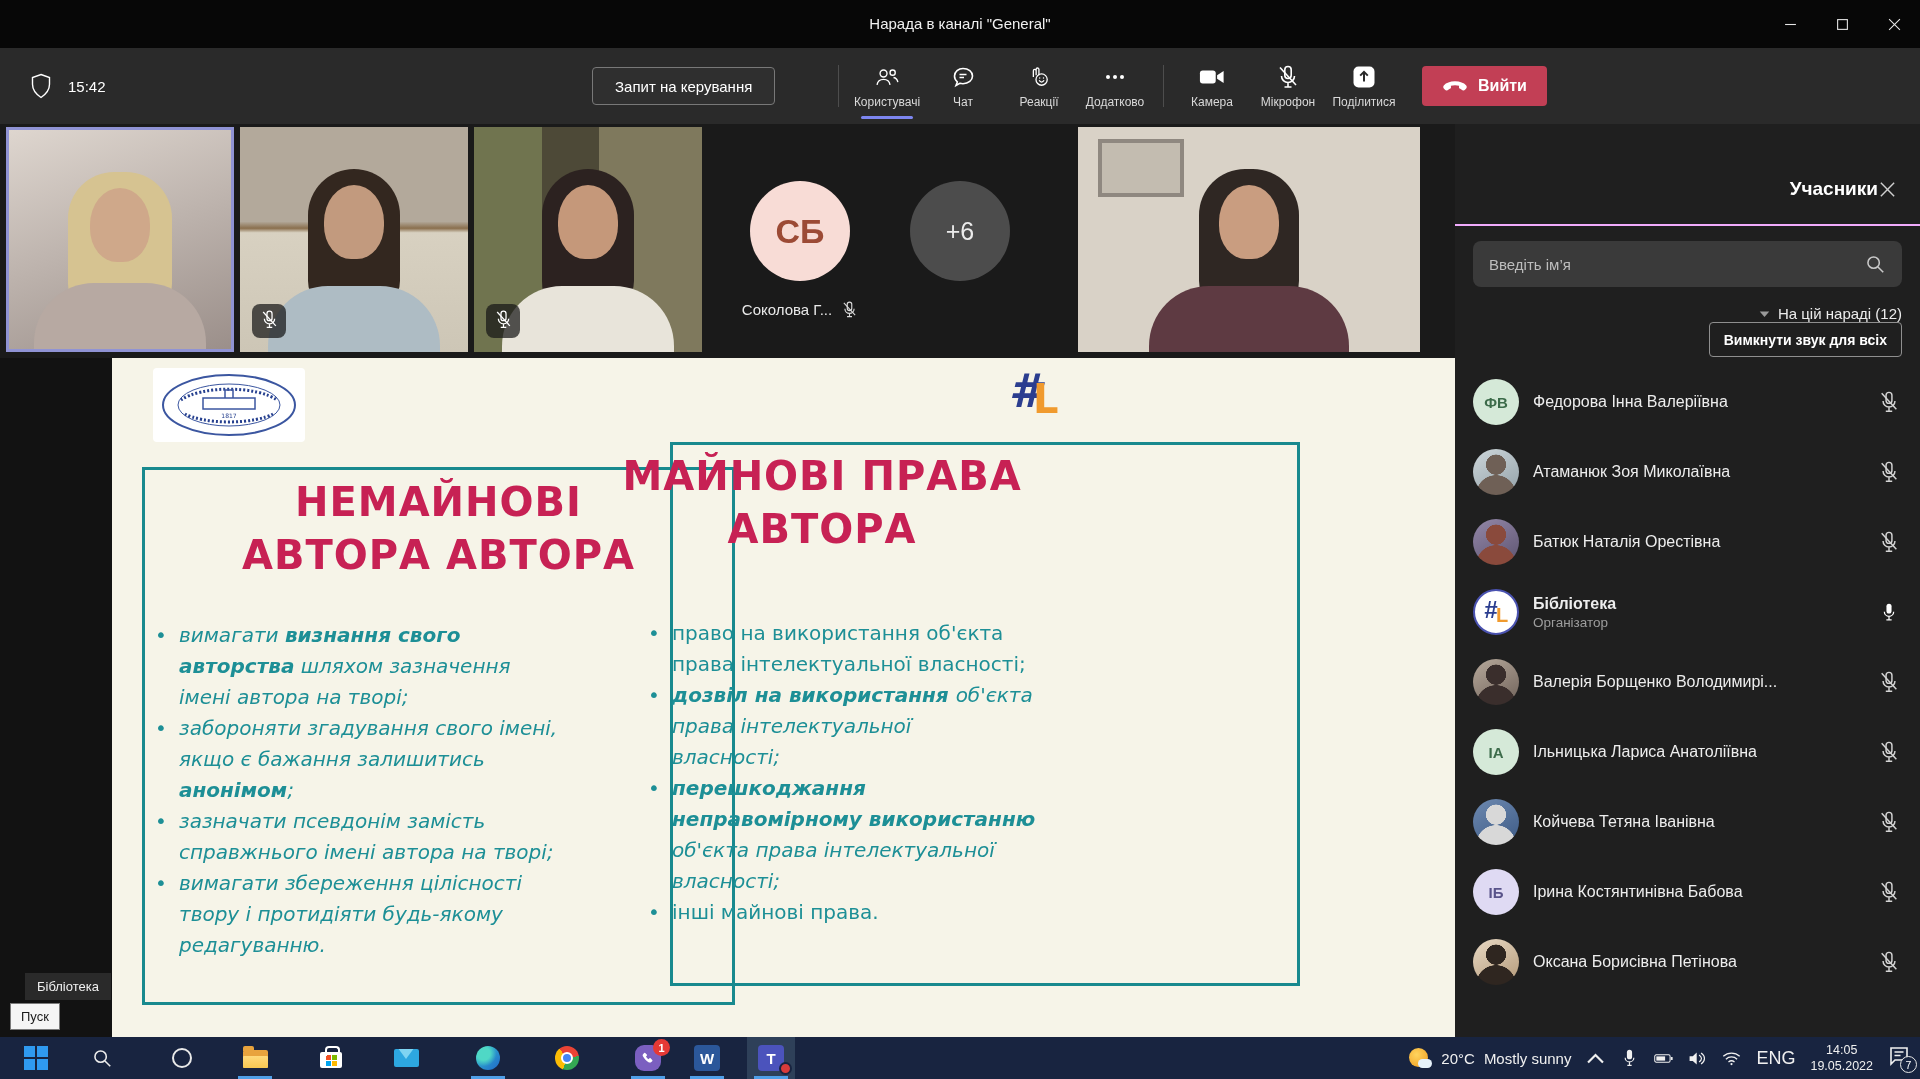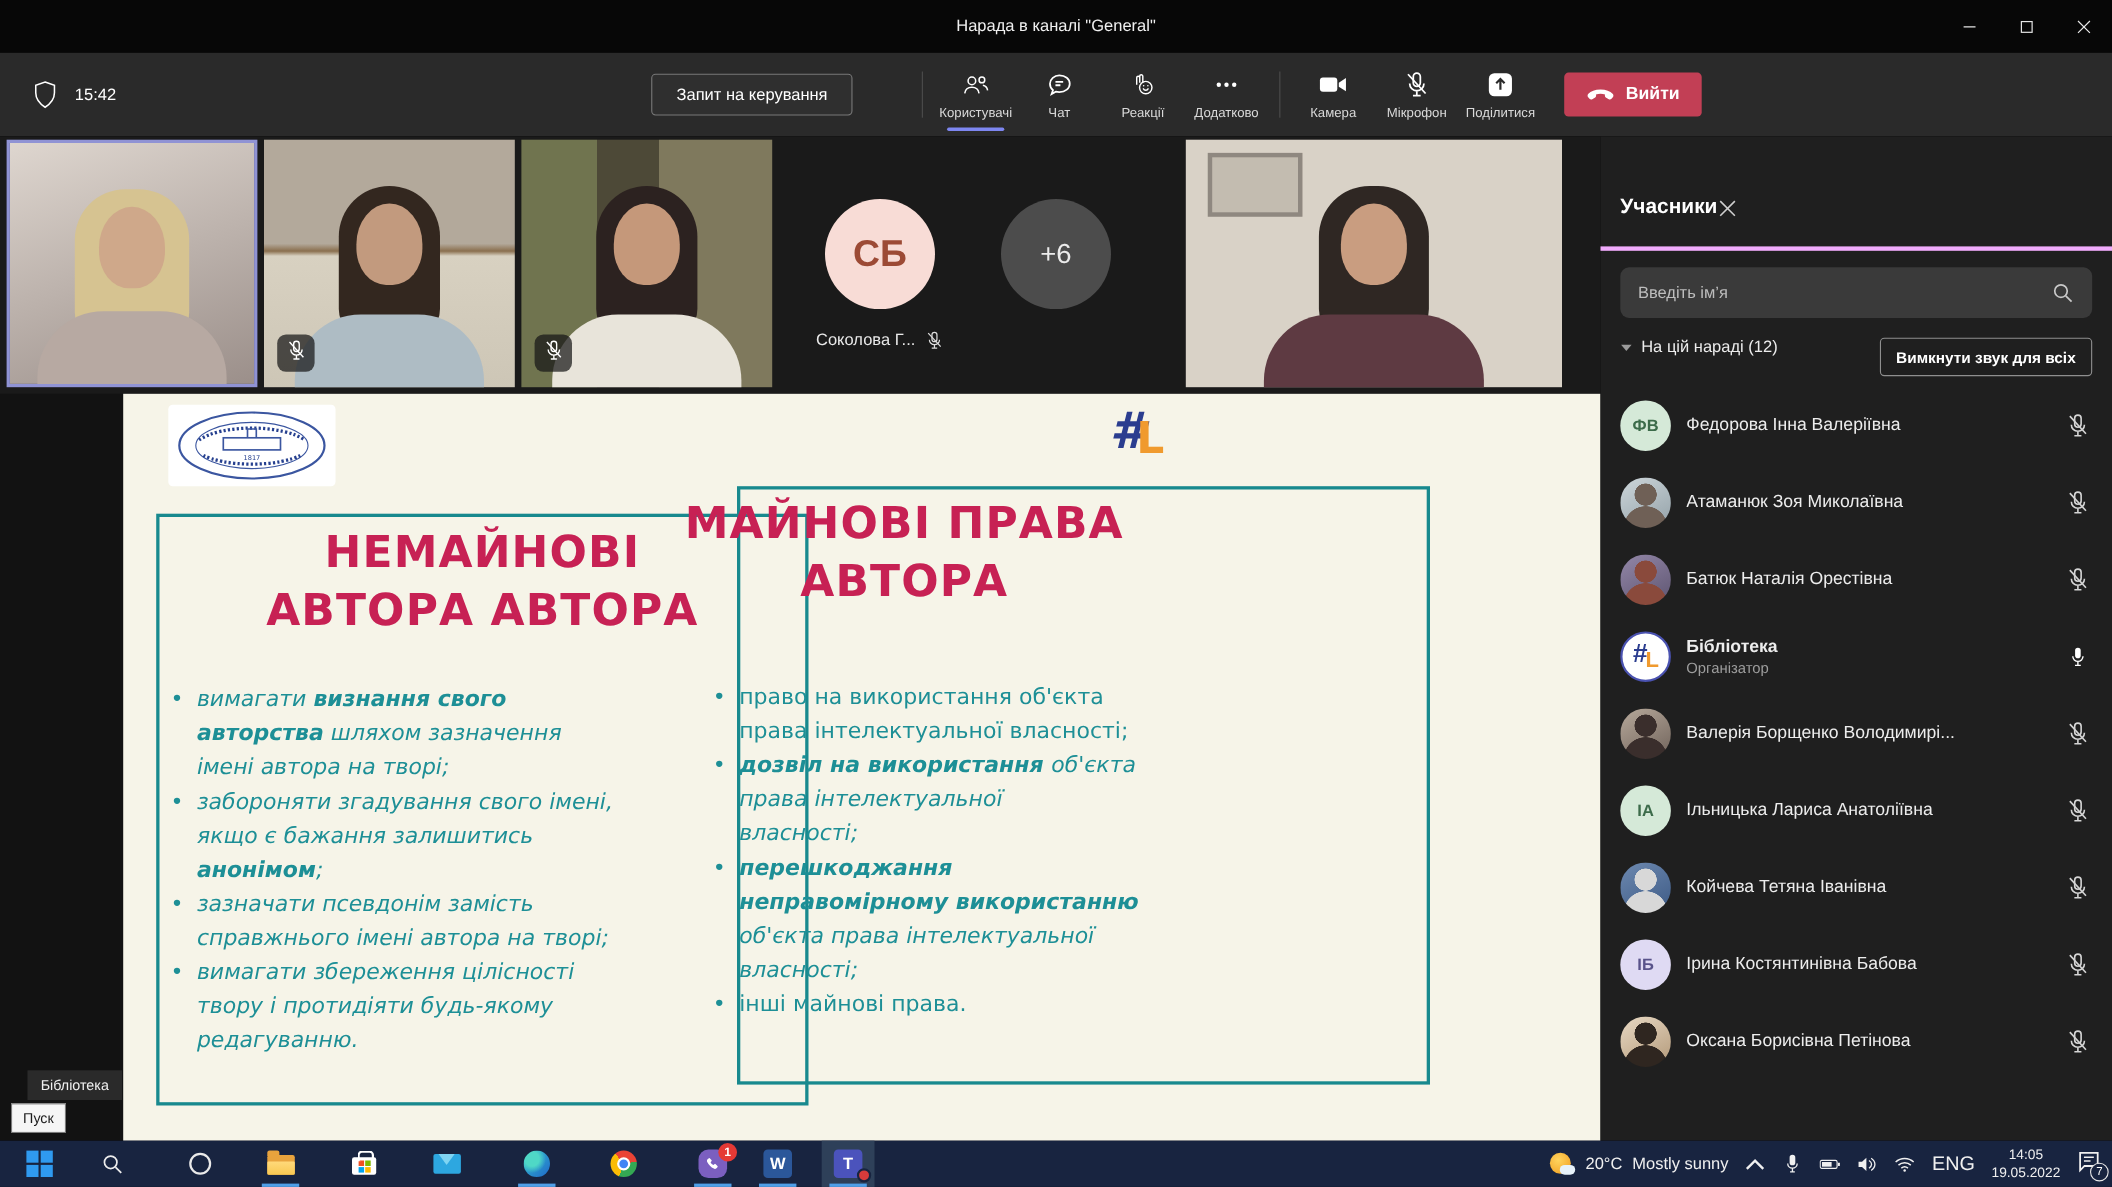--- a/index.html
+++ b/index.html
@@ -94,30 +94,30 @@
   .si { font-style:italic; } .sb { font-weight:bold; }
 
   
   .tt-dark { position:absolute; left:25px; top:973px; height:27px; line-height:27px; padding:0 12px;
              background:#2a2a2a; color:#f0f0f0; font-size:13px; z-index:40; }
   .tt-light { position:absolute; left:10px; top:1003px; height:27px; line-height:25px; padding:0 10px;
               background:#f5f5f5; border:1px solid #7a7a7a; color:#1a1a1a; font-size:13px; z-index:40; }
 
   
   .panel { position:absolute; left:1455px; top:124px; width:465px; height:913px; background:#1f1f1f; }
-  .p-head { padding:54px 23px 24px 18px; display:flex; align-items:center; justify-content:flex-start;
-            border-bottom:4px solid #f0abfc; }
+  .p-head { padding:54px 23px 24px 18px; display:flex; align-items:center; justify-content:flex-end;
+            border-bottom:2px solid #f0abfc; }
   .p-title { color:#fff; font-size:19px; font-weight:bold; }
   .p-close { color:#cfcfcf; display:flex; } .p-close svg { width:19px; height:19px; }
   .p-search-wrap { position:relative; padding:15px 18px 0 18px; }
   .p-search { width:100%; height:46px; background:#3a3a3a; border:none; border-radius:8px; color:#e8e8e8;
               font-size:15px; font-family:inherit; padding:0 46px 0 16px; }
   .p-search::placeholder { color:#bdbdbd; }
   .p-mag { position:absolute; right:34px; top:27px; color:#c9c9c9; } .p-mag svg { width:22px; height:22px; }
-  .p-roster { margin-top:18px; padding:0 18px; display:flex; align-items:flex-start; justify-content:space-between; }
+  .p-roster { margin-top:18px; padding:0 18px; display:flex; align-items:flex-end; justify-content:space-between;flex-direction:column; }
   .p-roster-l { display:flex; align-items:center; gap:8px; color:#ececec; font-size:15px; }
   .p-roster-l .ch { color:#9a9a9a; display:flex; } .p-roster-l svg { width:11px; height:8px; }
   .mute-all { height:35px; padding:0 14px; background:transparent; border:1px solid #8f8f8f; border-radius:4px;
               color:#fff; font-size:14px; font-weight:bold; font-family:inherit; }
   .p-list { margin-top:10px; }
   .p-row { height:70px; padding:0 18px; display:flex; align-items:center; gap:14px; }
   .av { width:46px; height:46px; border-radius:50%; flex:0 0 46px; display:flex; align-items:center;
         justify-content:center; font-size:15px; font-weight:bold; position:relative; overflow:hidden; }
   .av.logo { background:#fff; border:2px solid #4a52b0; overflow:visible; }
   .av.logo::before { content:'#'; position:absolute; left:9px; top:5px; font-size:24px; font-weight:bold;

